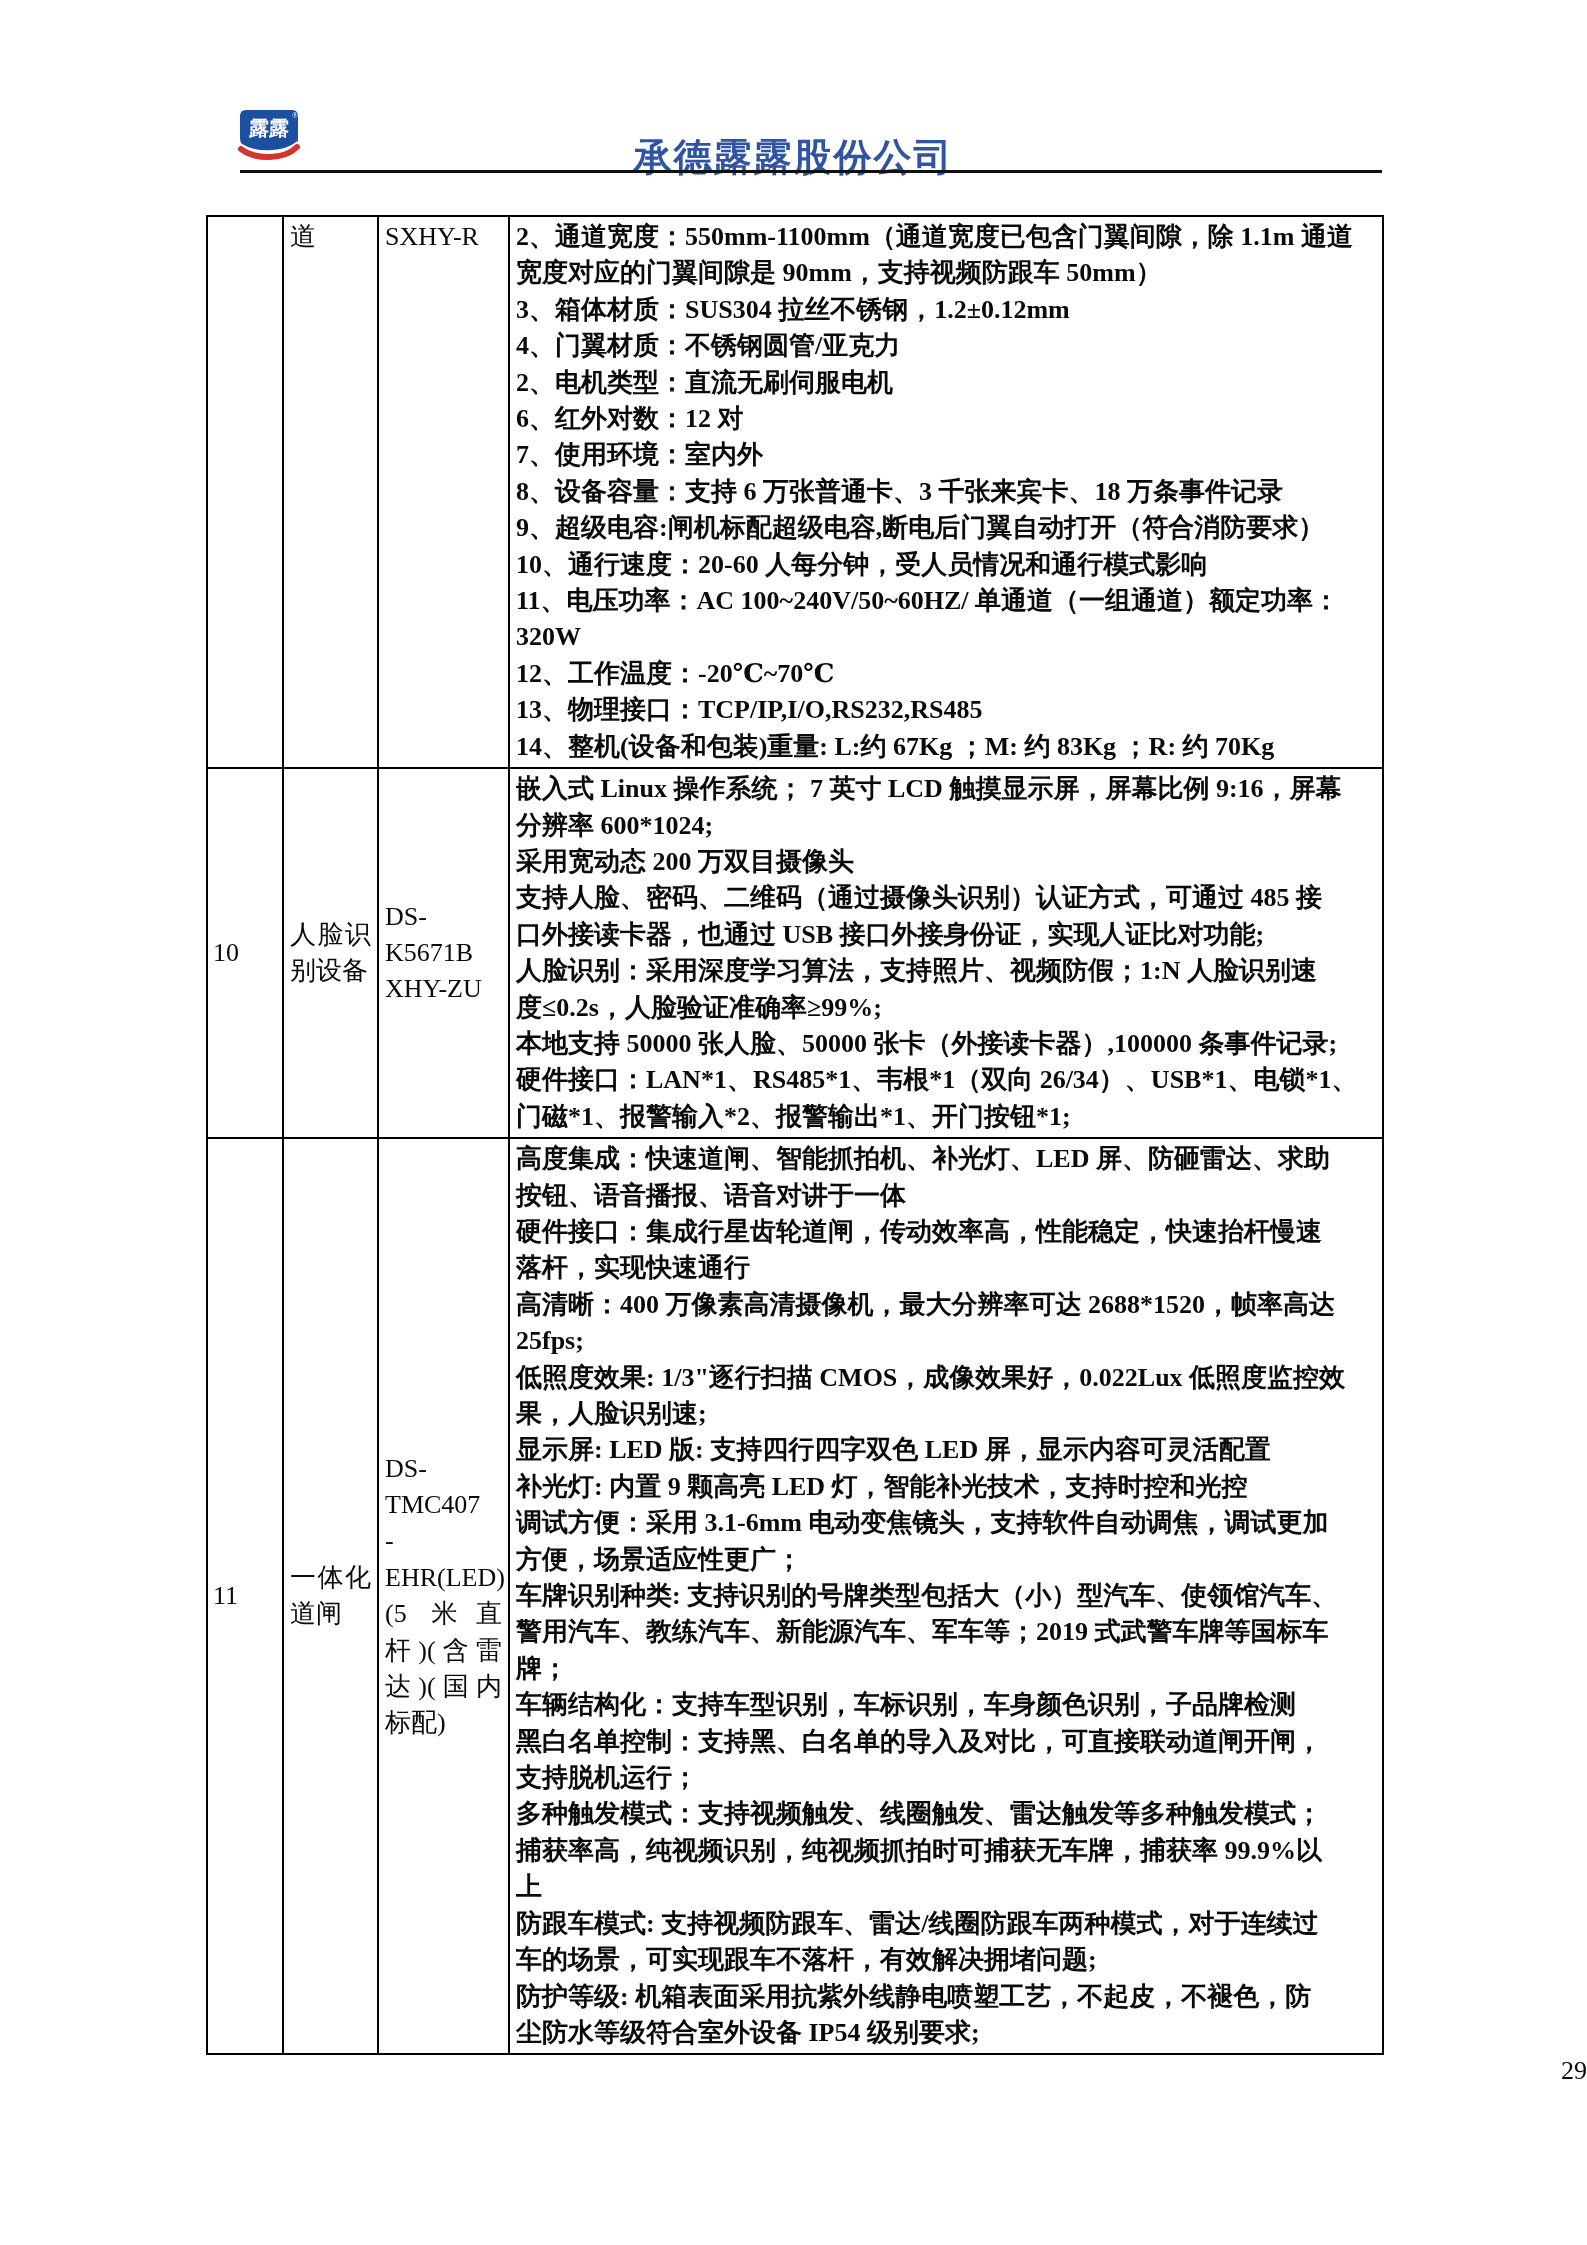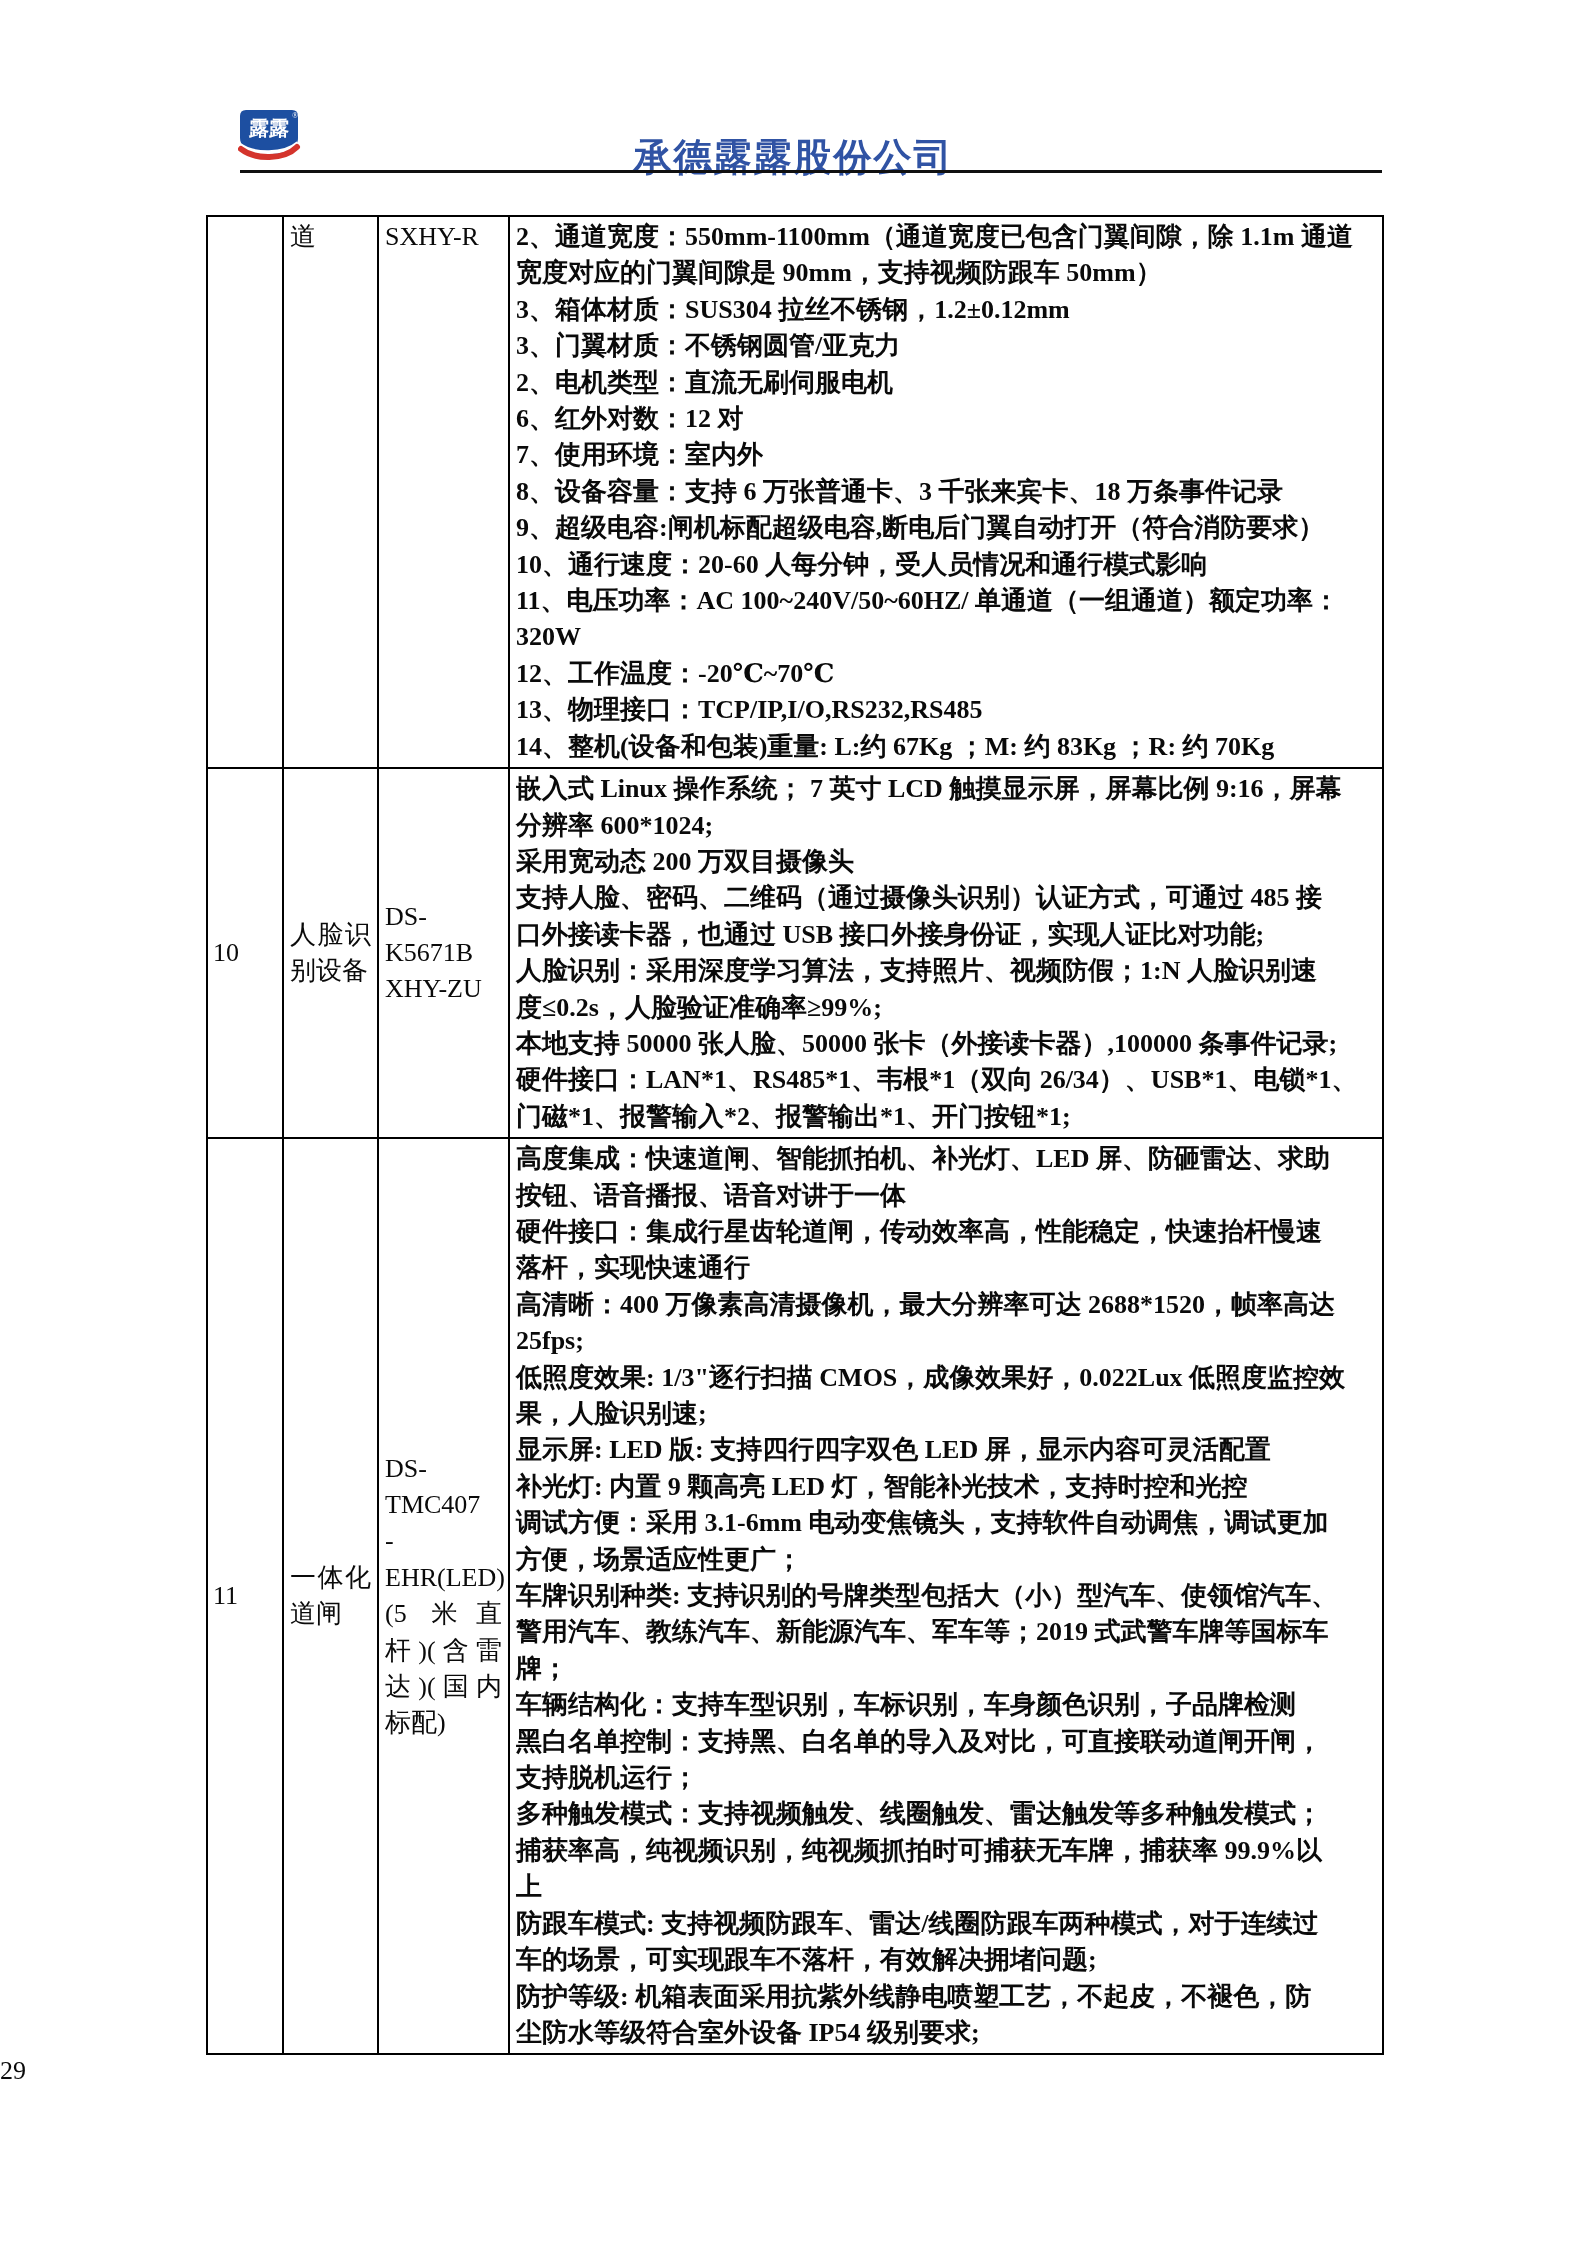--- a/index.html
+++ b/index.html
@@ -41,21 +41,21 @@
   td.no-cell{padding-left:5px;font-family:Liberation Serif, serif;}
   .line{white-space:nowrap;}
   .desc-cell .line{white-space:normal;font-weight:bold;}
   .jcell .line:not(:last-child){
     text-align:justify;
     text-align-last:justify;
     white-space:normal;
   }
   .footer-page{
     position:absolute;top:2056px;left:0;width:100%;
-    text-align:left;font-size:26px;color:#0a0a0a;
+    text-align:right;font-size:26px;color:#0a0a0a;
   }
 </style>
 </head>
 <body>
 
 <div class="page">
 
   <div class="header-title">承德露露股份公司</div>
 
   <svg class="logo" viewBox="0 0 64 58">
@@ -81,21 +81,21 @@
         <td class="jcell vtop">
             <div class="line">道</div>
           </td>
         <td class="jcell vtop">
             <div class="line">SXHY-R</div>
           </td>
         <td class="desc-cell vtop">
             <div class="line">2、通道宽度：550mm-1100mm（通道宽度已包含门翼间隙，除 1.1m 通道</div>
             <div class="line">宽度对应的门翼间隙是 90mm，支持视频防跟车 50mm）</div>
             <div class="line">3、箱体材质：SUS304 拉丝不锈钢，1.2±0.12mm</div>
-            <div class="line">3、门翼材质：不锈钢圆管/亚克力</div>
+            <div class="line">4、门翼材质：不锈钢圆管/亚克力</div>
             <div class="line">2、电机类型：直流无刷伺服电机</div>
             <div class="line">6、红外对数：12 对</div>
             <div class="line">7、使用环境：室内外</div>
             <div class="line">8、设备容量：支持 6 万张普通卡、3 千张来宾卡、18 万条事件记录</div>
             <div class="line">9、超级电容:闸机标配超级电容,断电后门翼自动打开（符合消防要求）</div>
             <div class="line">10、通行速度：20-60 人每分钟，受人员情况和通行模式影响</div>
             <div class="line">11、电压功率：AC 100~240V/50~60HZ/ 单通道（一组通道）额定功率：</div>
             <div class="line">320W</div>
             <div class="line">12、工作温度：-20℃~70℃</div>
             <div class="line">13、物理接口：TCP/IP,I/O,RS232,RS485</div>

